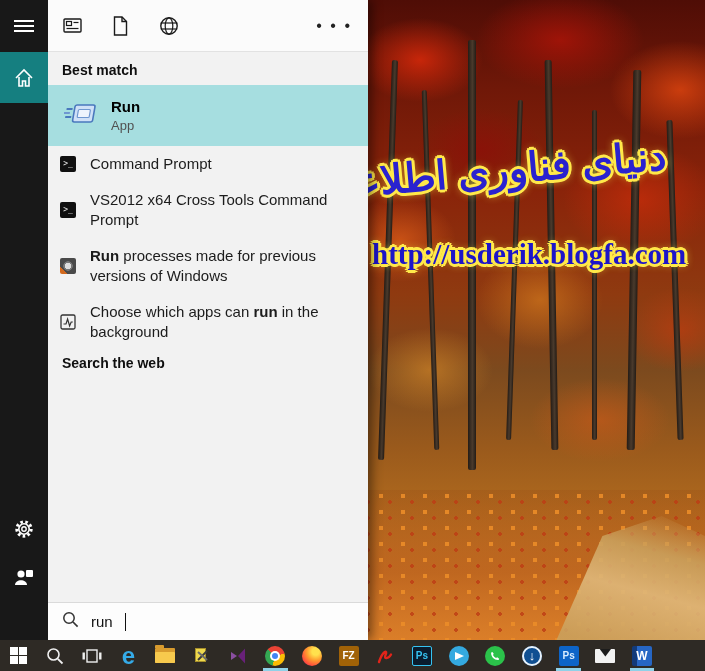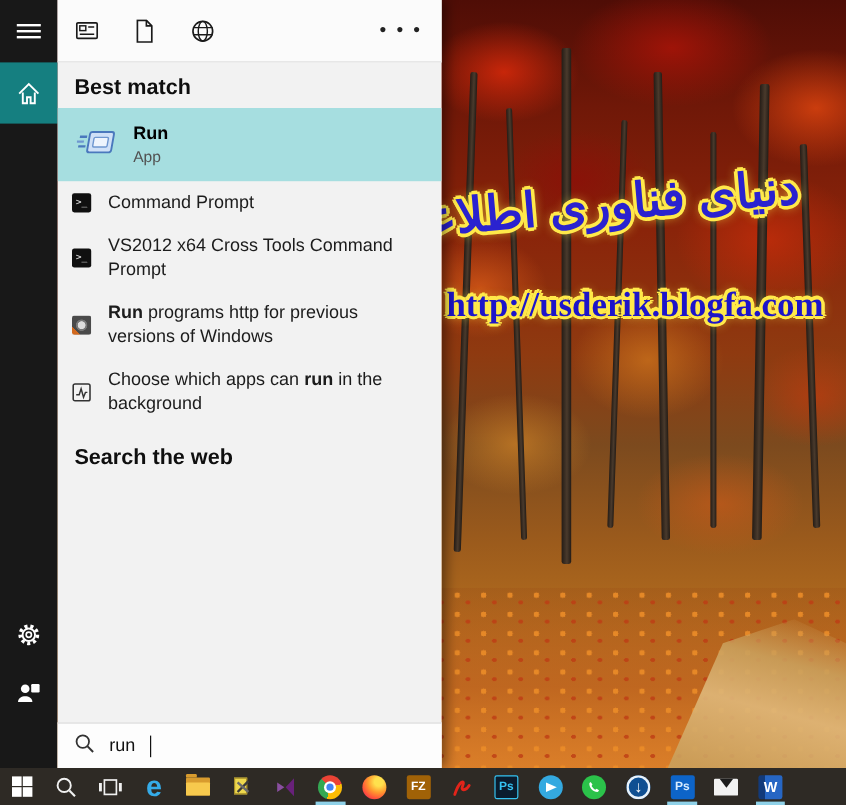--- a/index.html
+++ b/index.html
@@ -51,21 +51,21 @@
   .rail-spacer { flex:1; }
   .rail-btn { width:48px; height:40px; display:flex; align-items:center; justify-content:center; cursor:pointer; }
   .rail-gap { height:8px; }
   .rail-pad { height:43px; }
 
   .content { flex:1; display:flex; flex-direction:column; background:#f2f2f2; min-width:0; }
   .phead { height:52px; background:#fbfbfb; border-bottom:1px solid #e2e2e2; display:flex; align-items:center; padding:0 16px 0 15px; gap:30px; flex:none; }
   .phead .dots { margin-left:auto; font-size:16px; letter-spacing:2px; color:#222; line-height:10px; cursor:pointer; }
   .pbody { flex:1; overflow:hidden; }
 
-  .sec-h { font-size:18px; font-weight:bold; color:#0f0f0f; margin:12px 0 7px 14px; }
+  .sec-h { font-size:14px; font-weight:bold; color:#0f0f0f; margin:12px 0 7px 14px; }
   .sec-h.first { margin-top:10px; }
 
   .bm-row { height:61px; background:#a6dee0; display:flex; align-items:center; padding-left:16px; gap:13px; cursor:pointer; }
   .bm-text .t1 { font-size:15px; font-weight:bold; color:#000; }
   .bm-text .t2 { font-size:13px; color:#515151; margin-top:3px; }
 
   .row { display:flex; align-items:center; padding:8px 10px 8px 12px; gap:14px; cursor:pointer; }
   .row .rtext { font-size:15px; color:#1c1c1c; line-height:20px; max-width:262px; }
   .row .rtext b { font-weight:bold; }
   .gray { color:#7a7a7a; }
@@ -217,33 +217,33 @@
           <span class="rtext">Command Prompt</span>
         </div>
         <div class="row">
           <span class="icon16 cmdic">&gt;_</span>
           <span class="rtext">VS2012 x64 Cross Tools Command Prompt</span>
         </div>
 
 
         <div class="row">
           <span class="icon16 compat"></span>
-          <span class="rtext"><b>Run</b><span> programs http for previous versions of Windows</span></span>
+          <span class="rtext"><b>Run</b><span> processes made for previous versions of Windows</span></span>
         </div>
         <div class="row">
           <span class="icon16">
             <svg width="16" height="16" viewBox="0 0 16 16">
               <rect x="1" y="1" width="14" height="14" rx="1.5" fill="none" stroke="#333" stroke-width="1.3"></rect>
               <polyline points="3.5,10 6,10 7.6,5 9.6,12 11.2,8 12.8,8" fill="none" stroke="#333" stroke-width="1.2"></polyline>
             </svg>
           </span>
           <span class="rtext"><span>Choose which apps can </span><b>run</b><span> in the background</span></span>
         </div>
 
-        <div class="sec-h" style="margin-top:16px;">Search the web</div>
+        <div class="sec-h" style="margin-top:5px;">Search the web</div>
 
 
       </div>
 
       <div class="searchbar">
         <span>
           <svg width="17" height="17" viewBox="0 0 17 17">
             <circle cx="7" cy="7" r="5.2" fill="none" stroke="#333" stroke-width="1.5"></circle>
             <line x1="11" y1="11" x2="15.6" y2="15.6" stroke="#333" stroke-width="1.7"></line>
           </svg>

